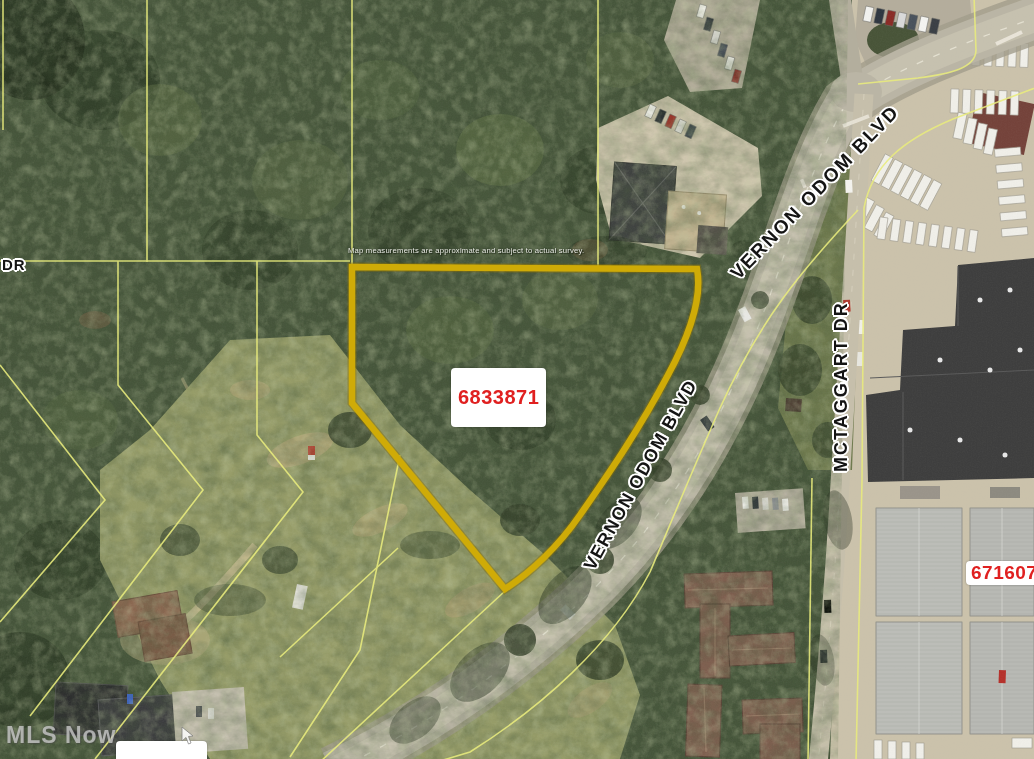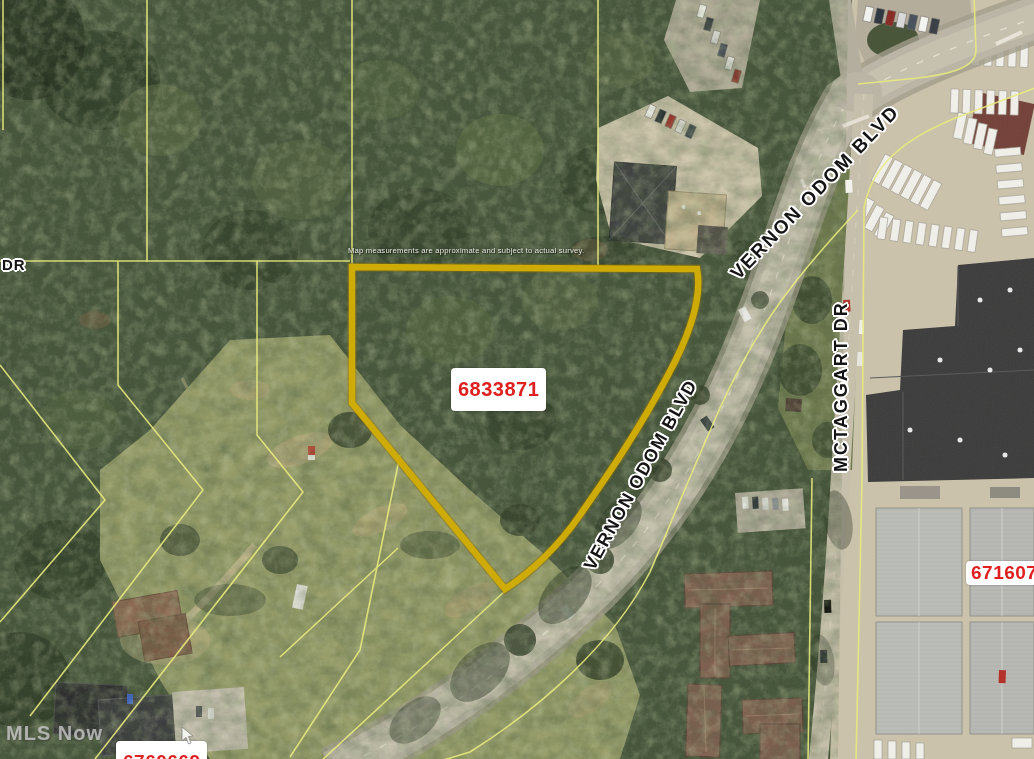--- a/index.html
+++ b/index.html
@@ -9,28 +9,28 @@
   .lbl{position:absolute;white-space:nowrap;}
   .street{font-weight:bold;color:#141414;letter-spacing:2px;
     text-shadow:-2px 0 0 #fff,2px 0 0 #fff,0 -2px 0 #fff,0 2px 0 #fff,
       -1px -1px 0 #fff,1px 1px 0 #fff,-1px 1px 0 #fff,1px -1px 0 #fff,
       -2px -1px 0 #fff,2px 1px 0 #fff;}
   .street.vo1{left:742px;top:262px;font-size:19px;transform:rotate(-46deg);transform-origin:0 100%;}
   .street.vo2{left:598px;top:553px;font-size:18px;letter-spacing:1.5px;transform:rotate(-61deg);transform-origin:0 100%;}
   .street.mct{left:756px;top:377px;width:170px;height:20px;font-size:18px;text-align:center;transform:rotate(-90deg);}
   .street.dr{left:2px;top:256px;font-size:15px;letter-spacing:1px;}
   .pid{background:#ffffff;color:#e02020;font-weight:bold;font-size:20px;
-       padding:10px 7px;border-radius:4px;letter-spacing:.5px;box-shadow:0 0 2px rgba(0,0,0,.35);}
+       padding:18px 7px;border-radius:4px;letter-spacing:.5px;box-shadow:0 0 2px rgba(0,0,0,.35);}
   .pid.subject{left:451px;top:368px;}
   .pid.east{left:966px;top:561px;font-size:19px;padding:1px 5px;}
   .pid.south{left:116px;top:741px;font-size:19px;}
   .disclaimer{left:348px;top:246px;font-size:8px;color:#f3f3ee;opacity:.95;
       letter-spacing:.2px;transform:scaleX(.96);transform-origin:0 0;
       text-shadow:0 0 2px rgba(20,30,15,.9),1px 1px 1px rgba(20,30,15,.8);}
-  .watermark{left:6px;top:722px;font-size:20px;font-weight:bold;letter-spacing:1px;
+  .watermark{left:6px;top:722px;font-size:23px;font-weight:bold;letter-spacing:1px;
       color:rgba(255,255,255,.55);text-shadow:0 0 2px rgba(90,90,90,.6),1px 1px 1px rgba(60,60,60,.4);}
 </style>
 </head>
 <body>
 
 <div id="stage">
 
 <svg width="1034" height="759" viewBox="0 0 1034 759">
   <defs>
     <clipPath id="clipForest">

